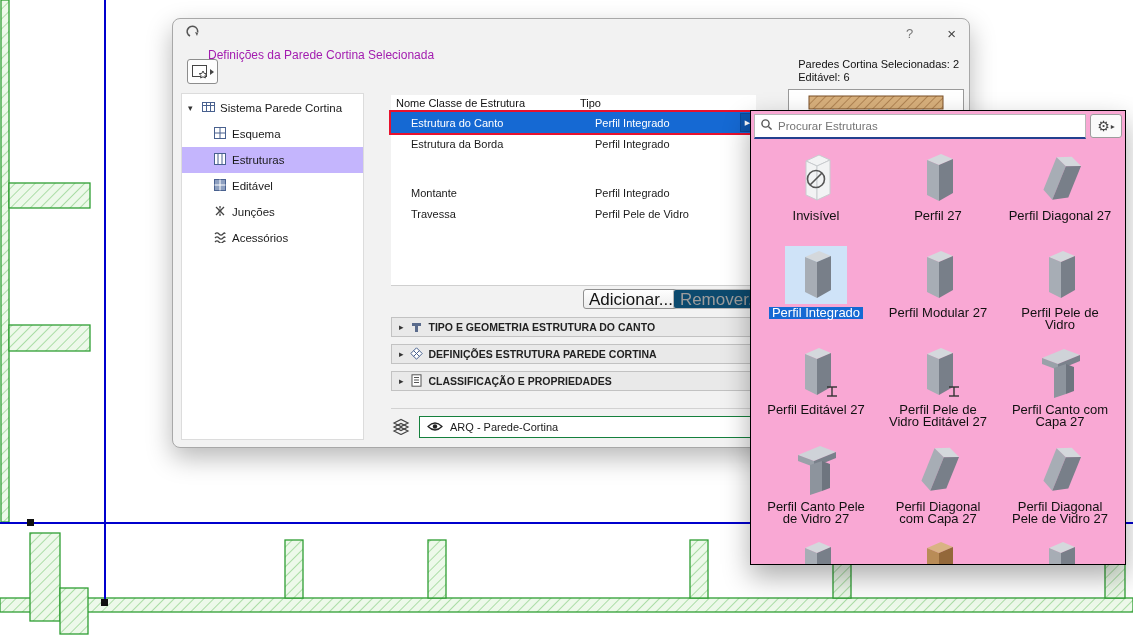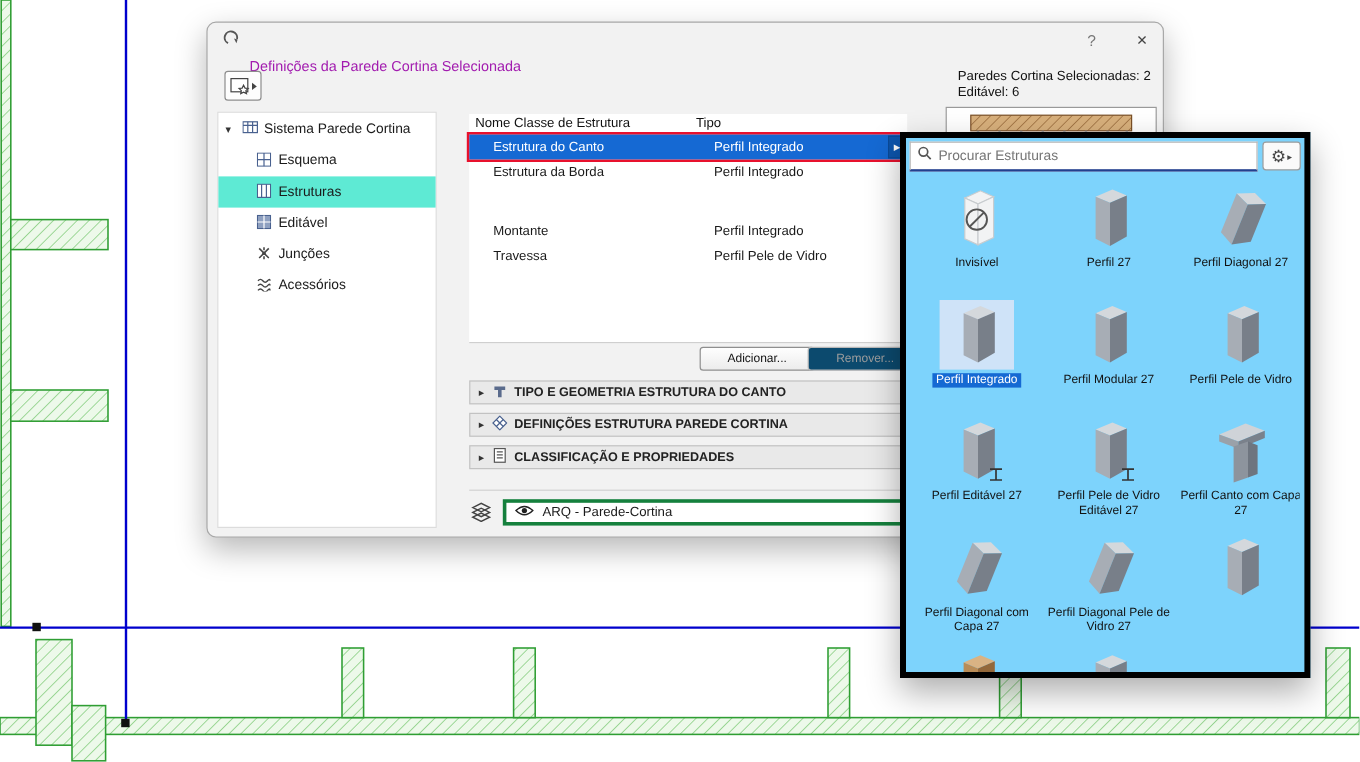--- a/index.html
+++ b/index.html
@@ -27,78 +27,78 @@
 
   .preview { position:absolute; left:615px; top:70px; width:176px; height:50px;
     background:#fff; border:1px solid #9a9a9a; overflow:hidden; }
 
   .tree { position:absolute; left:8px; top:74px; width:183px; height:347px;
     background:#fff; border:1px solid #dcdcdc; }
   .tree-root { height:27px; display:flex; align-items:center; gap:5px;
     padding-left:6px; font-size:11.5px; }
   .tree-item { height:26px; display:flex; align-items:center; gap:6px;
     padding-left:32px; font-size:11.5px; cursor:default;text-align:center; }
-  .tree-item.sel { background:#5eead4; }
+  .tree-item.sel { background:#c4b5fd; }
   .chev { font-size:9px; color:#333; width:9px; }
 
   .ctable { position:absolute; left:218px; top:76px; width:365px; height:191px;
     background:#fff; border-bottom:1px solid #cfcfcf; }
   .thead { height:17px; display:flex; padding-left:5px; align-items:center;
     border-bottom:1px solid #9a9a9a; color:#111; }
   .thead .c1 { width:184px; } .thead .c2 { flex:1; }
   .trow { height:21px; display:flex; align-items:center; padding-left:20px;
     position:relative; cursor:default; }
   .trow .c1 { width:184px; } .trow .c2 { flex:1; }
   .trow:nth-child(3) { margin-top:28px; }
   .trow.sel { background:var(--selection-blue); color:#fff;
     outline:2px solid var(--highlight-red); outline-offset:0; }
   .rowbtn { display:none; }
   .trow.sel .rowbtn { display:flex; position:absolute; right:1px; top:1px; bottom:1px;
     width:15px; background:#0d55ad; border:1px solid #0a4a99; color:#fff;
     align-items:center; justify-content:center; font-size:7px; }
 
-  .btn { position:absolute; top:270px; width:96px; height:20px; font-size:10px;
+  .btn { position:absolute; top:270px; width:96px; height:20px; font-size:17px;
     font-family:"Liberation Sans", sans-serif; color:#111;
     background:linear-gradient(#fefefe,#ececec); border:1px solid #8f8f8f; border-radius:3px; }
   .btn.add { left:410px; }
   .btn.rem { left:500px; color:#9c9c9c; border-color:#b8b8b8; background:#0c4a6e; }
 
   #sections { position:absolute; left:218px; right:8px; top:298px; }
   .section { height:20px; margin-bottom:7px; background:#e9e9e9; border:1px solid #c2c2c2;
     display:flex; align-items:center; gap:6px; padding:0 7px; font-size:10.5px;
     font-weight:bold; color:#222; cursor:default; }
   .s-arrow { font-size:9px; font-weight:normal; color:#333; }
 
   .footer { position:absolute; left:218px; right:8px; top:389px; border-top:1px solid #d2d2d2;
     padding-top:7px; display:flex; align-items:center; gap:8px; }
-  .layer-field { width:341px; height:22px; background:#fff; border:3px solid #15803d;
+  .layer-field { width:341px; height:22px; background:#fff; border:1px solid #15803d;
     display:flex; align-items:center; gap:7px; padding:0 7px; font-size:11px; }
 
   
-  .popup { position:absolute; left:750px; top:110px; width:342px; height:455px;
-    background:#7dd3fc; border:5px solid #000000; box-shadow:0 12px 26px rgba(0,0,0,.32);
+  .popup { position:absolute; left:750px; top:110px; width:376px; height:455px;
+    background:#f9a8d4; border:1px solid #000000; box-shadow:0 12px 26px rgba(0,0,0,.32);
     z-index:5; }
   .searchbar { height:30px; display:flex; align-items:center; gap:4px; padding:2px 3px; }
   .search-wrap { flex:1; height:25px; border:1px solid #b8b8b8;
     border-bottom:2px solid var(--search-underline); display:flex; align-items:center;
     gap:5px; padding:0 5px; background:#fff; }
   .search-wrap input { border:none; outline:none; flex:1; font-size:11.5px; color:#333;
     font-family:"Liberation Sans", sans-serif; background:transparent; }
   .gear-btn { width:32px; height:24px; border:1px solid #9c9c9c; border-radius:3px;
     background:#fafafa; display:flex; align-items:center; justify-content:center; gap:1px; }
   .gear-glyph { font-size:14px; color:#444; line-height:1; }
   .gear-arrow { font-size:8px; color:#444; }
 
   .grid { position:absolute; left:4px; right:4px; top:34px; bottom:0;
     display:grid; grid-template-columns:repeat(3,1fr); grid-auto-rows:97px;
     justify-items:center; overflow:hidden; }
   .cell { width:110px; display:flex; flex-direction:column; align-items:center;
     padding-top:4px; cursor:default; }
   .thumb { width:62px; height:58px; display:flex; align-items:center; justify-content:center; }
-  .cell-lbl { font-size:10px; color:#111; text-align:center; line-height:12px; margin-top:3px; }
+  .cell-lbl { font-size:13px; color:#111; text-align:center; line-height:12px; margin-top:3px; }
   .cell.sel .thumb { background:#cfe3f8; }
   .cell.sel .cell-lbl { background:var(--selection-blue); color:#fff; padding:0 3px; }
 </style>
 </head>
 <body>
 
 <div id="stage">
 
   <svg id="cad-bg" width="1133" height="635">
     <defs>
@@ -521,20 +521,34 @@
               <polygon points="12,16 28,22 28,28 12,22" fill="#9aa1a9"></polygon>
               <polygon points="28,22 50,13 50,19 28,28" fill="#7a818b"></polygon>
               <polygon points="24,26 36,22 36,52 24,56" fill="#8d949d"></polygon>
               <polygon points="36,22 44,25 44,49 36,52" fill="#6e757f"></polygon>
       </svg>
 
     </div>
     <div class="cell-lbl">Perfil Canto com Capa 27</div>
   </div>
 
+  <div class="cell">
+    <div class="thumb">
+
+      <svg width="60" height="60">
+        <polygon points="12,16 34,7 50,13 28,22" fill="#cfd3d8"></polygon>
+              <polygon points="12,16 28,22 28,28 12,22" fill="#9aa1a9"></polygon>
+              <polygon points="28,22 50,13 50,19 28,28" fill="#7a818b"></polygon>
+              <polygon points="24,26 36,22 36,52 24,56" fill="#8d949d"></polygon>
+              <polygon points="36,22 44,25 44,49 36,52" fill="#6e757f"></polygon>
+      </svg>
+
+    </div>
+    <div class="cell-lbl">Perfil Canto Pele de Vidro 27</div>
+  </div>
 
   <div class="cell">
     <div class="thumb">
 
       <svg width="60" height="60">
         <g transform="rotate(22 30 30)">
                 <polygon points="19,12 33,6 45,11 31,17" fill="#d4d8dc"></polygon>
                 <polygon points="19,12 31,17 31,53 19,47" fill="#a7adb5"></polygon>
                 <polygon points="31,17 45,11 45,45 31,53" fill="#787f89"></polygon>
               </g>

